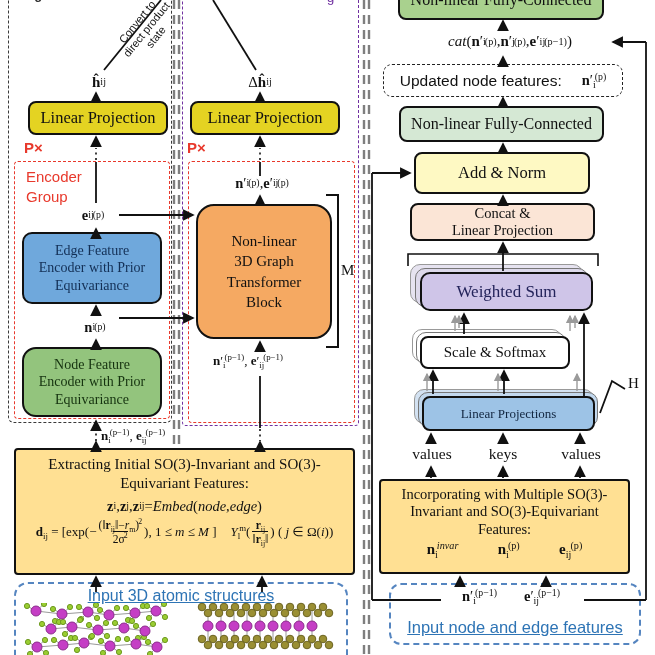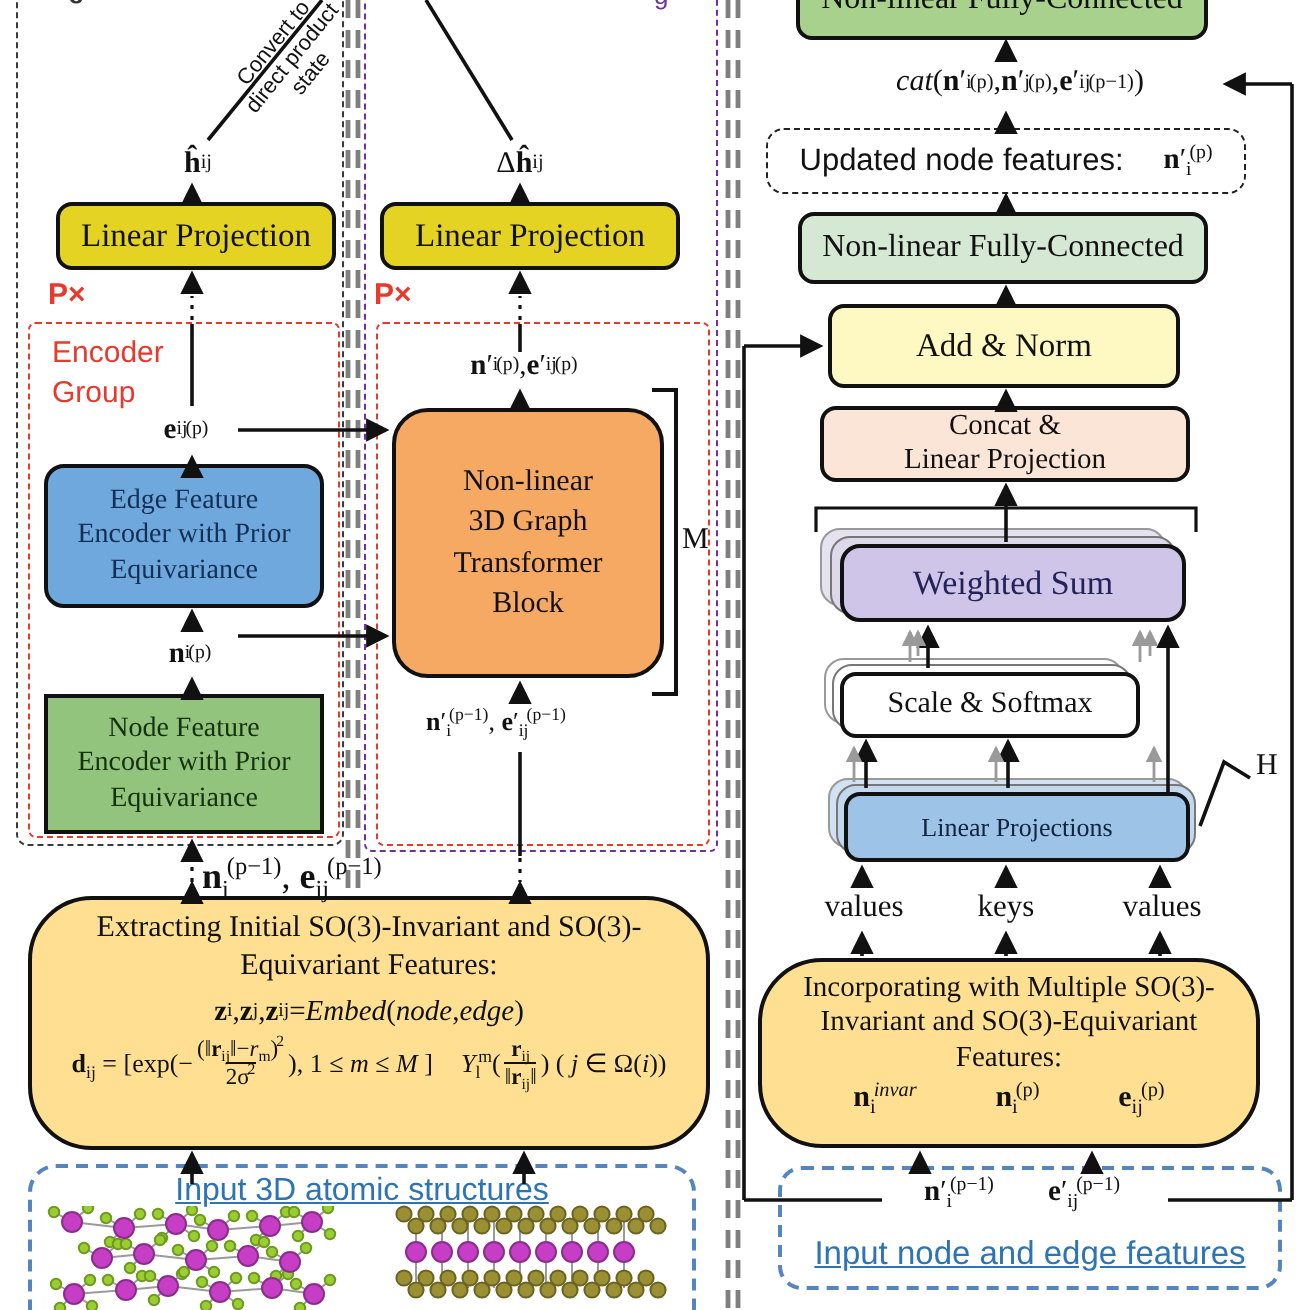--- a/index.html
+++ b/index.html
@@ -10,24 +10,24 @@
   .pre{white-space:pre-line;}
   
   .black-dash{border:1.6px dashed #3a3a3a;border-radius:6px;}
   .red-dash{border:1.7px dashed var(--c-reddash);border-radius:4px;}
   .purple-dash{border:1.7px dashed var(--c-purpledash);border-radius:4px;}
   .blue-dash{border:2px dashed var(--c-bluedash);border-radius:14px;}
   .nodefeat-dash{border:1.8px dashed #222;border-radius:9px;}
   
   .box{border:2px solid #111;border-radius:8px;}
   .yellow{background:var(--c-yellow);}
-  .gold{background:var(--c-gold);border-width:2.5px;border-radius:32px;}
+  .gold{background:var(--c-gold);border-width:2.5px;border-radius:4px;}
   .orange{background:var(--c-orange);border-radius:18px;}
   .bluebox{background:var(--c-bluebox);border-radius:10px;color:#132f55;}
-  .greenbox{background:var(--c-greenbox);border-radius:0;color:#15320f;}
+  .greenbox{background:var(--c-greenbox);border-radius:14px;color:#15320f;}
   .shadowbox{border:1.8px solid #999;border-radius:10px;}
   sub,sup{font-size:68%;line-height:0;}
   sub{vertical-align:-0.35em;}
   sup{vertical-align:0.55em;margin-left:-1px;}
   .m{font-family:"Liberation Serif", serif;}
   .frac{display:inline-flex;flex-direction:column;align-items:center;vertical-align:middle;margin:0 2px;line-height:1.05;font-size:11.5px;}
   .frac .den{border-top:1.2px solid #111;padding-top:1px;}
   .red-text{color:var(--c-reddash);font-family:"Liberation Sans", sans-serif;font-weight:bold;}
   .blue-text{color:var(--c-bluetext);font-family:"Liberation Sans", sans-serif;text-decoration:underline;}
   svg.overlay{position:absolute;left:0;top:0;z-index:6;pointer-events:none;}
@@ -76,21 +76,21 @@
 <div class="abs ctr m z2" style="left:72px;top:315px;width:46px;height:24px;font-size:14.5px;">
     <b>n</b>
     <sub>i</sub>
     <sup>(p)</sup>
   </div>
 
 <div class="abs box greenbox ctr pre z2" style="left:22px;top:347px;width:140px;height:70px;font-size:14px;line-height:1.22;">Node Feature
 Encoder with Prior
 Equivariance</div>
 
-<div class="abs m z7" style="left:101px;top:428px;font-size:18px;"><b>n</b><sub>i</sub><sup>(p−1)</sup>, <b>e</b><sub>ij</sub><sup>(p−1)</sup></div>
+<div class="abs m z7" style="left:101px;top:428px;font-size:13px;"><b>n</b><sub>i</sub><sup>(p−1)</sup>, <b>e</b><sub>ij</sub><sup>(p−1)</sup></div>
 
 <div class="abs red-dash z1" style="left:188px;top:161px;width:167px;height:262px;"></div>
 
 <div class="abs ctr m z2" style="left:212px;top:171px;width:100px;height:24px;font-size:14.5px;"><b>n</b>′<sub>i</sub><sup>(p)</sup>, <b>e</b>′<sub>ij</sub><sup>(p)</sup></div>
 
 <div class="abs box orange ctr pre z2" style="left:196px;top:204px;width:136px;height:135px;font-size:15px;line-height:1.35;">Non-linear
 3D Graph
 Transformer
 Block</div>
 

